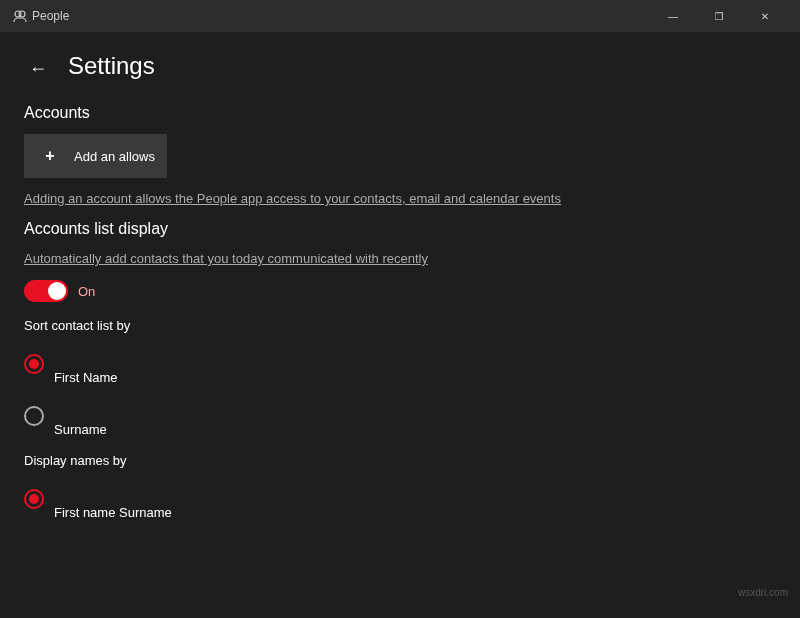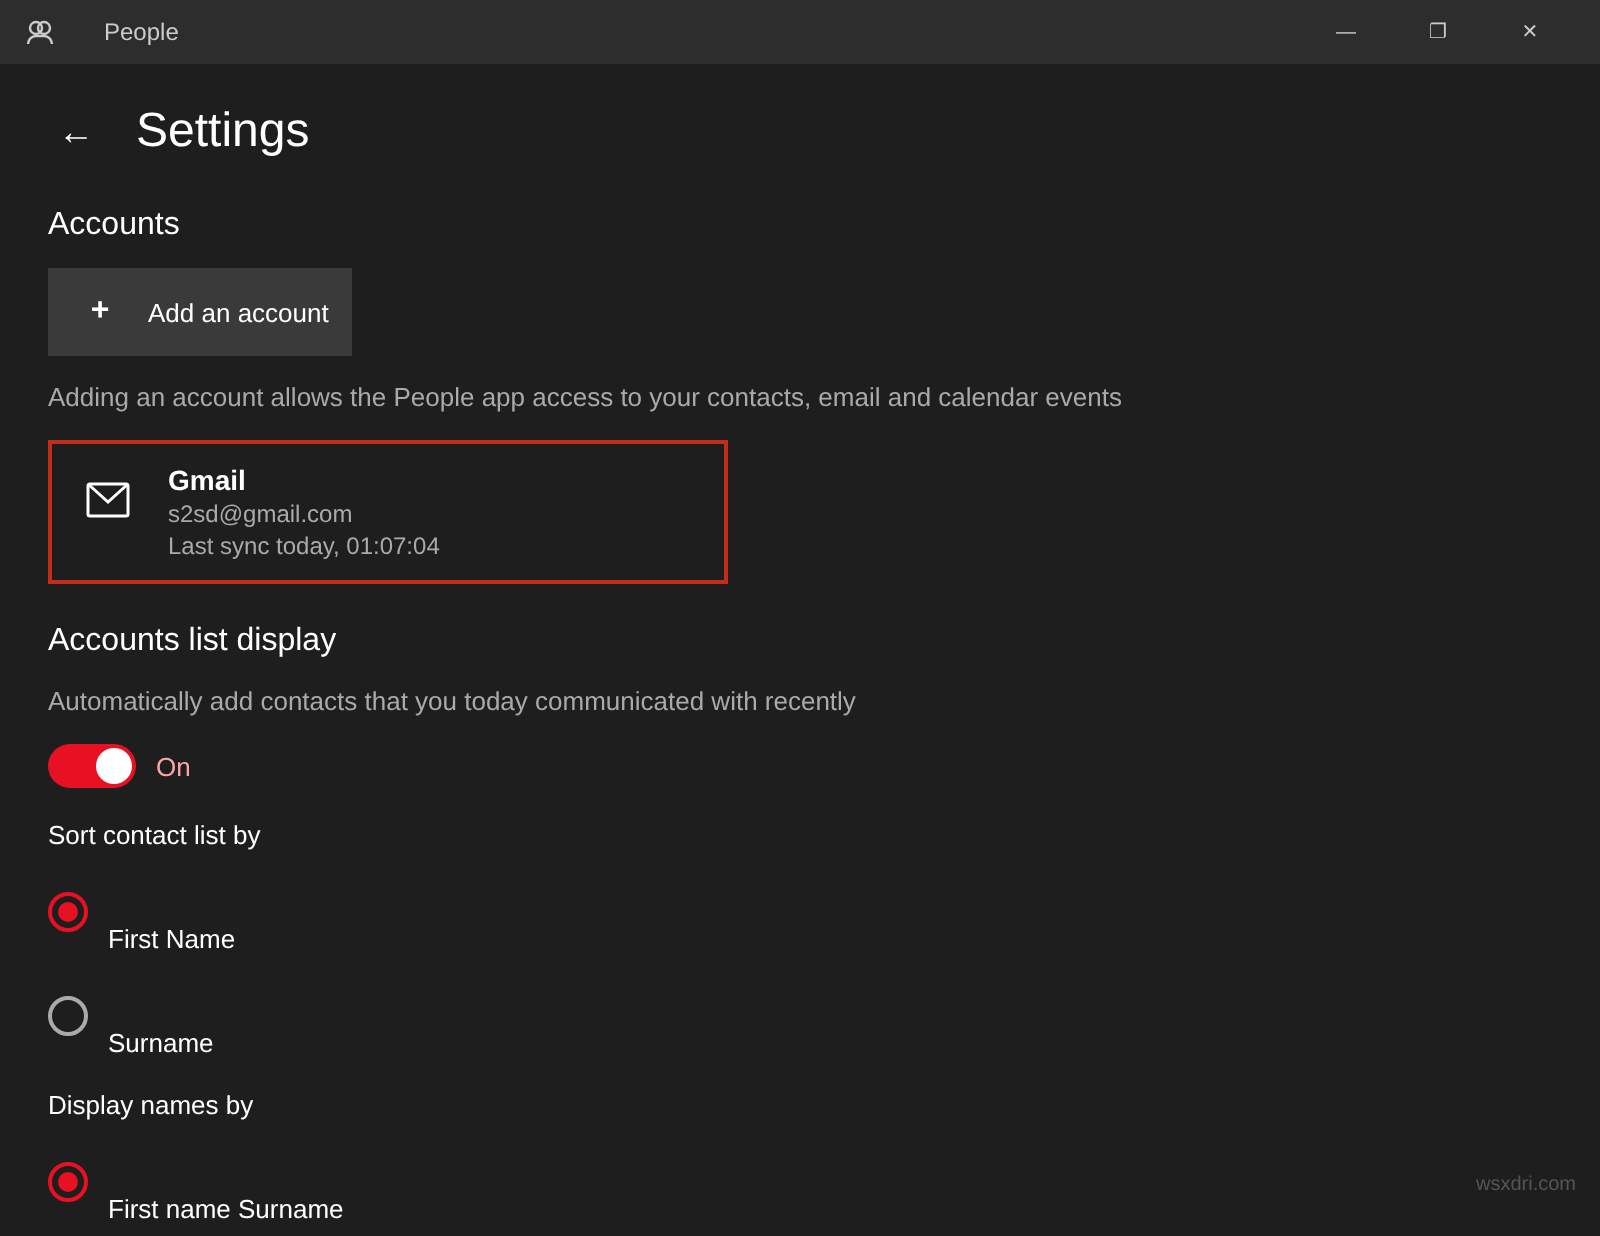--- a/index.html
+++ b/index.html
@@ -19,21 +19,21 @@
       height: 32px;
       display: flex;
       align-items: center;
       padding: 0 12px;
       justify-content: space-between;
     }
 
     .title-bar-left {
       display: flex;
       align-items: center;
-      gap: 24px;
+      gap: 4px;
     }
 
     .title-bar-icon {
       width: 16px;
       height: 16px;
       display: flex;
       align-items: center;
       justify-content: center;
       color: #cccccc;
       font-size: 13px;
@@ -101,20 +101,21 @@
       font-weight: 400;
       color: #ffffff;
       margin-bottom: 12px;
     }
 
     .section-desc {
       font-size: 13px;
       color: #aaaaaa;
       margin-bottom: 12px;
       line-height: 1.4;
+      text-decoration: underline;
     }
 
     
     .add-account-btn {
       display: flex;
       align-items: center;
       gap: 10px;
       background: #3a3a3a;
       border: none;
       color: #ffffff;
@@ -303,38 +304,25 @@
 
   <div class="header">
     <div class="back-btn">←</div>
     <h1 class="page-title">Settings</h1>
   </div>
 
   <h2 class="section-title">Accounts</h2>
 
   <button class="add-account-btn">
     <div class="add-icon">+</div>
-    <span>Add an account</span>
+    <span>Add an allows</span>
   </button>
 
   <p class="section-desc">Adding an account allows the People app access to your contacts, email and calendar events</p>
 
-  <div class="account-card">
-    <div class="account-icon">
-      <svg viewBox="0 0 24 24" fill="none">
-        <rect x="2" y="4" width="20" height="16" rx="1" stroke="#ffffff" stroke-width="1.5" fill="none"></rect>
-        <polyline points="2,4 12,13 22,4" stroke="#ffffff" stroke-width="1.5" fill="none"></polyline>
-      </svg>
-    </div>
-    <div class="account-info">
-      <span class="account-name">Gmail</span>
-      <span class="account-email">s2sd@gmail.com</span>
-      <span class="account-sync">Last sync today, 01:07:04</span>
-    </div>
-  </div>
 
   <h2 class="section-title">Accounts list display</h2>
 
   <p class="section-desc">Automatically add contacts that you today communicated with recently</p>
 
   <div class="toggle-row">
     <div class="toggle">
       <div class="toggle-knob"></div>
     </div>
     <span class="toggle-label">On</span>

